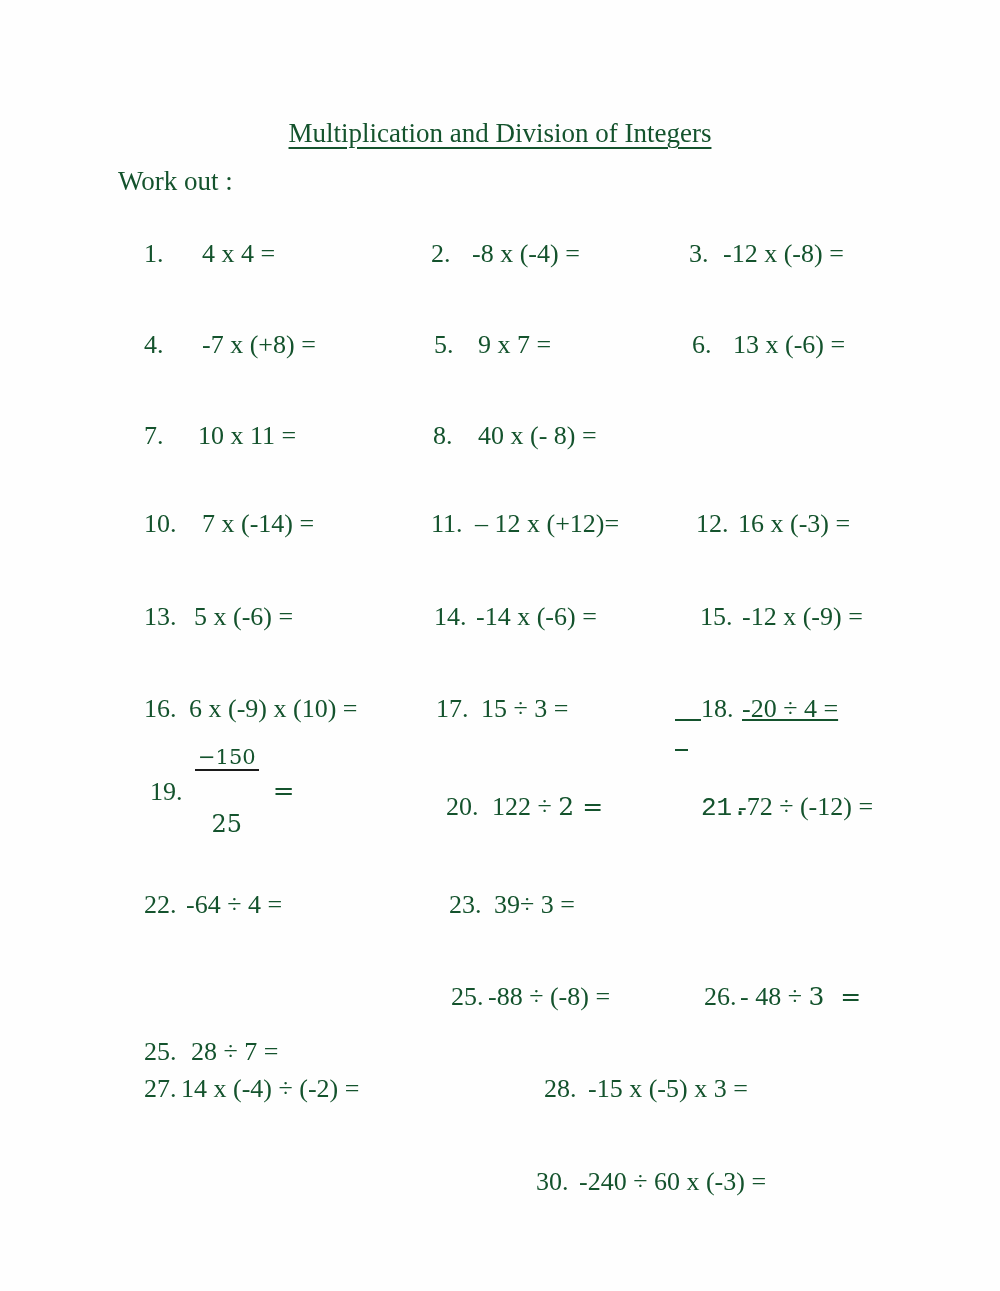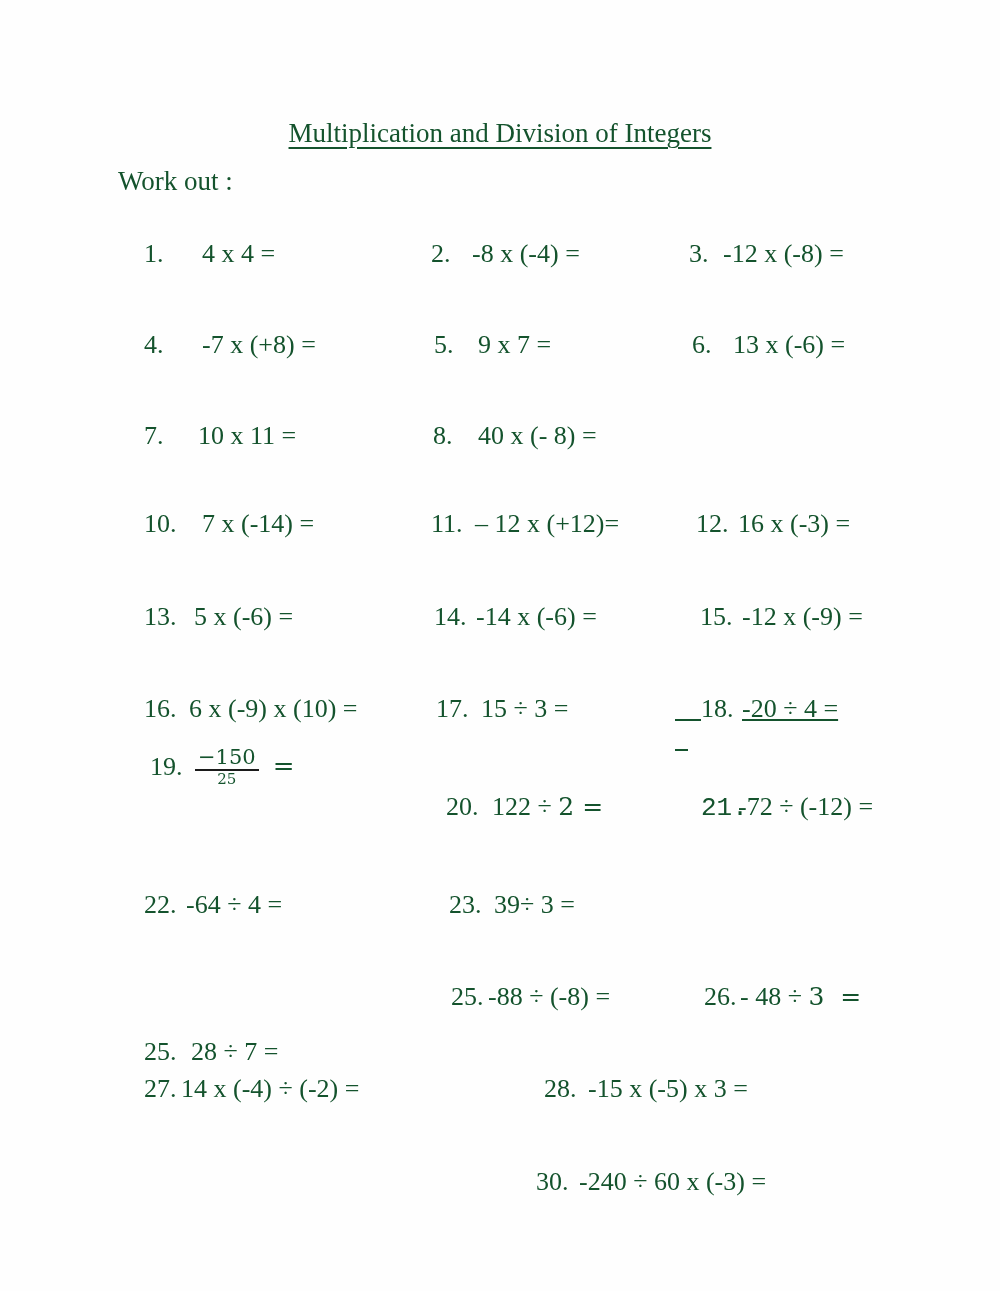--- a/index.html
+++ b/index.html
@@ -52,28 +52,29 @@
     display: flex;
     align-items: center;
     margin-left: 32px;
   }
   .frac {
     display: inline-flex;
     flex-direction: column;
     align-items: center;
     font-family: "DejaVu Serif", serif;
     line-height: 1.05;
+    gap: 40px;
   }
   .frac .ftop {
     font-size: 21px;
     padding: 0 3px 1px 3px;
     border-bottom: 2px solid #1b1b1b;
   }
   .frac .fbot {
-    font-size: 15px;
+    font-size: 24px;
     padding-top: 1px;
   }
   .frac-eq {
     font-family: "DejaVu Serif", serif;
     font-size: 26px;
     margin-left: 14px;
   }
 </style>
 </head>
 <body>

